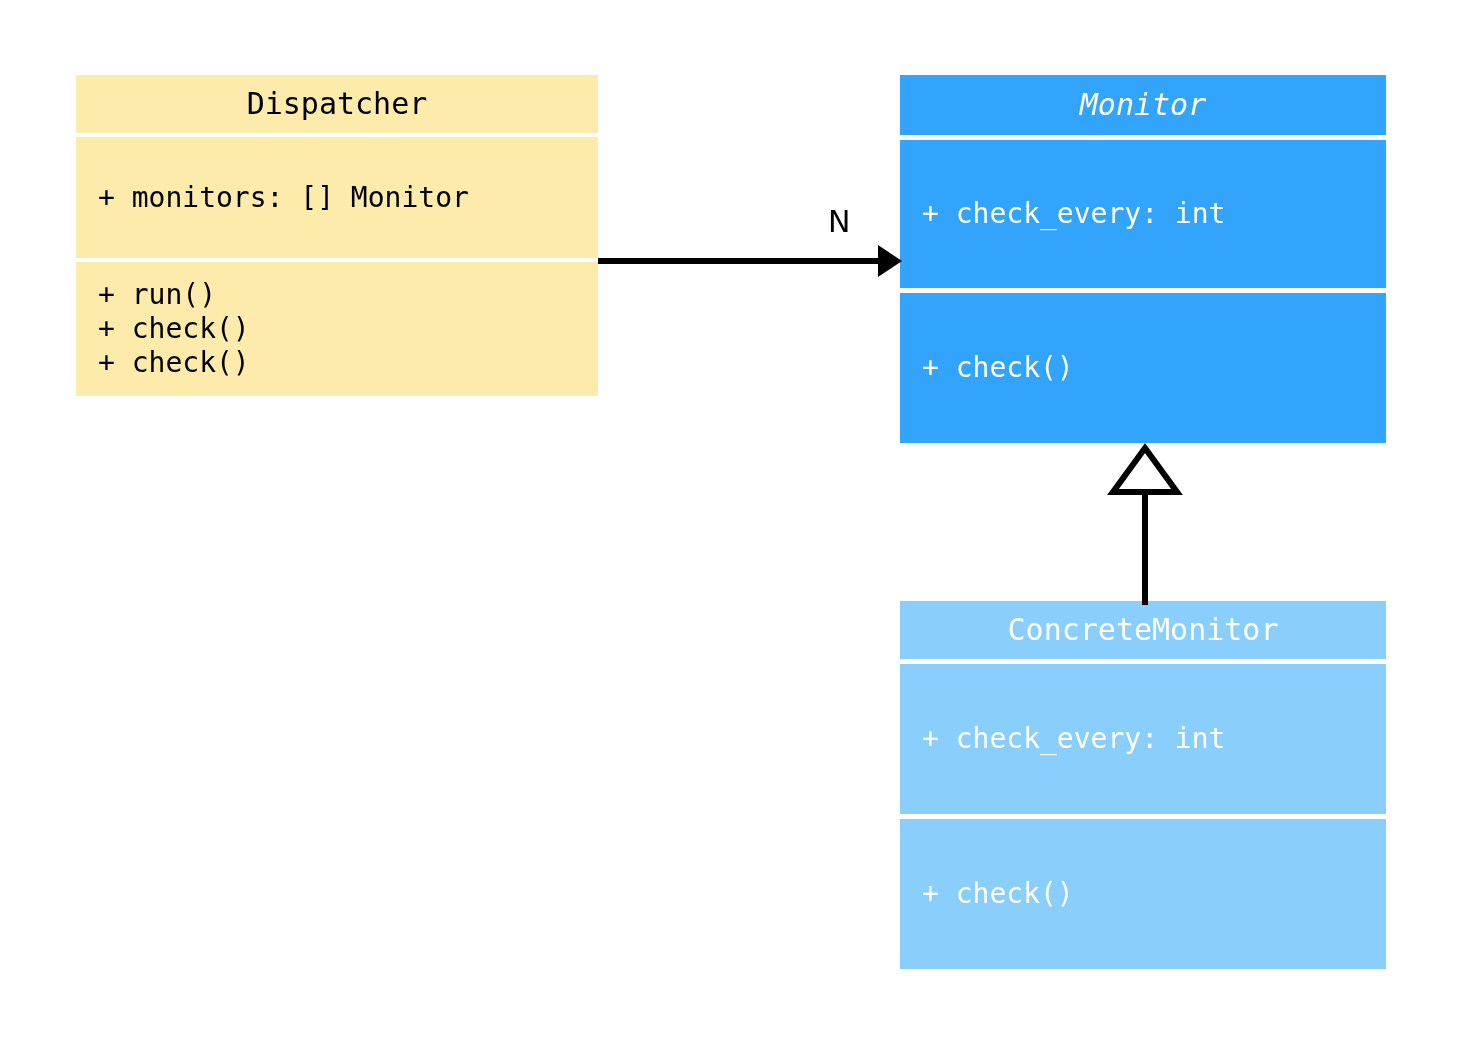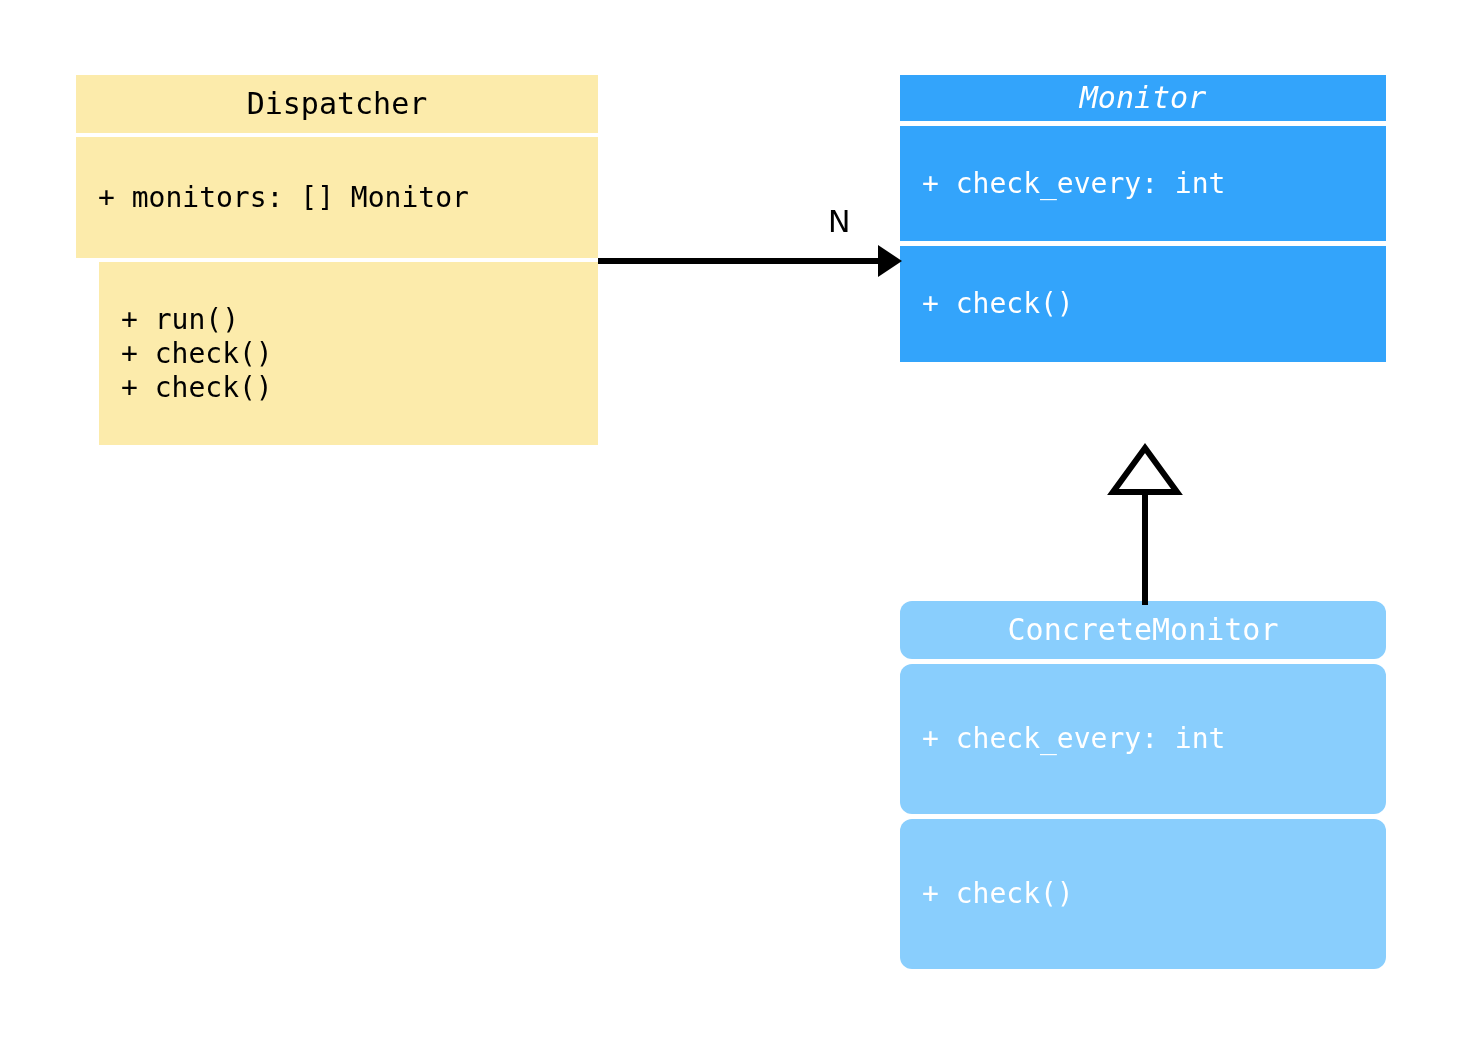--- a/index.html
+++ b/index.html
@@ -60,42 +60,42 @@
   
   #class-dispatcher {
     left: 76px;
     top: 75px;
     width: 522px;
     height: 370px;
   }
   #class-dispatcher .uml-compartment { background: #fcebab; color: #000000; }
   #dispatcher-title-compartment { height: 58px; }
   #dispatcher-attrs-compartment { height: 121px; margin-top: 4px; }
-  #dispatcher-methods-compartment { height: 183px; margin-top: 4px; margin-left: 23px; }
+  #dispatcher-methods-compartment { height: 134px; margin-top: 4px; }
 
   
   #class-monitor {
     left: 900px;
     top: 75px;
     width: 486px;
-    height: 287px;
+    height: 368px;
   }
   #class-monitor .uml-compartment { background: #33a4fb; color: #ffffff; }
   #monitor-title-compartment { height: 60px; }
   #monitor-attrs-compartment { height: 148px; margin-top: 5px; }
   #monitor-methods-compartment { height: 150px; margin-top: 5px; }
 
   
   #class-concretemonitor {
     left: 900px;
     top: 601px;
     width: 486px;
     height: 368px;
   }
-  #class-concretemonitor .uml-compartment { background: #89cefd; color: #ffffff; border-radius: 12px; }
+  #class-concretemonitor .uml-compartment { background: #89cefd; color: #ffffff; }
   #concrete-title-compartment { height: 58px; }
   #concrete-attrs-compartment { height: 150px; margin-top: 5px; }
   #concrete-methods-compartment { height: 150px; margin-top: 5px; }
 
   
   #association-arrow {
     position: absolute;
     left: 590px;
     top: 236px;
     width: 320px;

